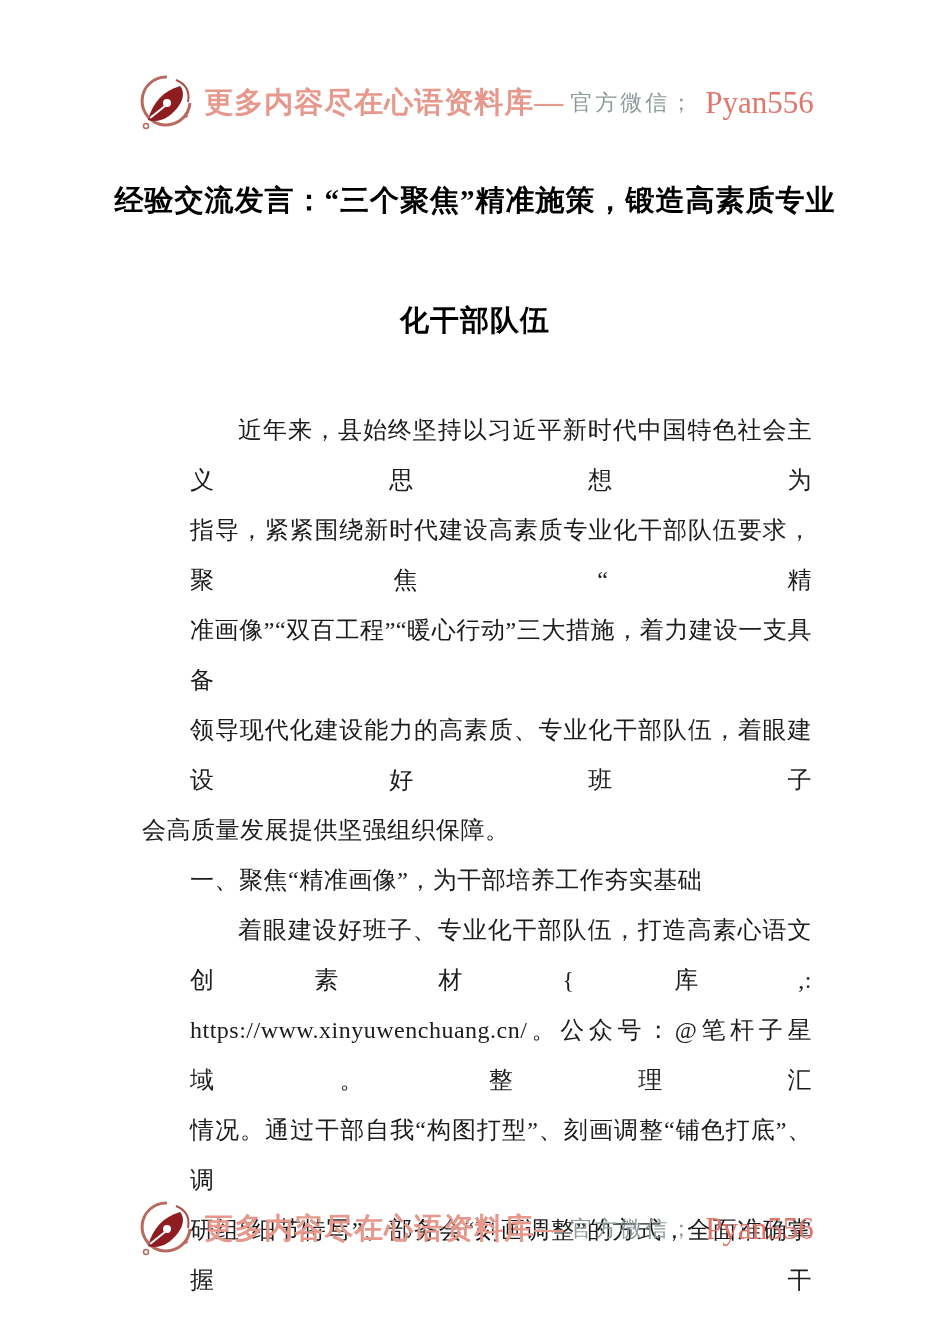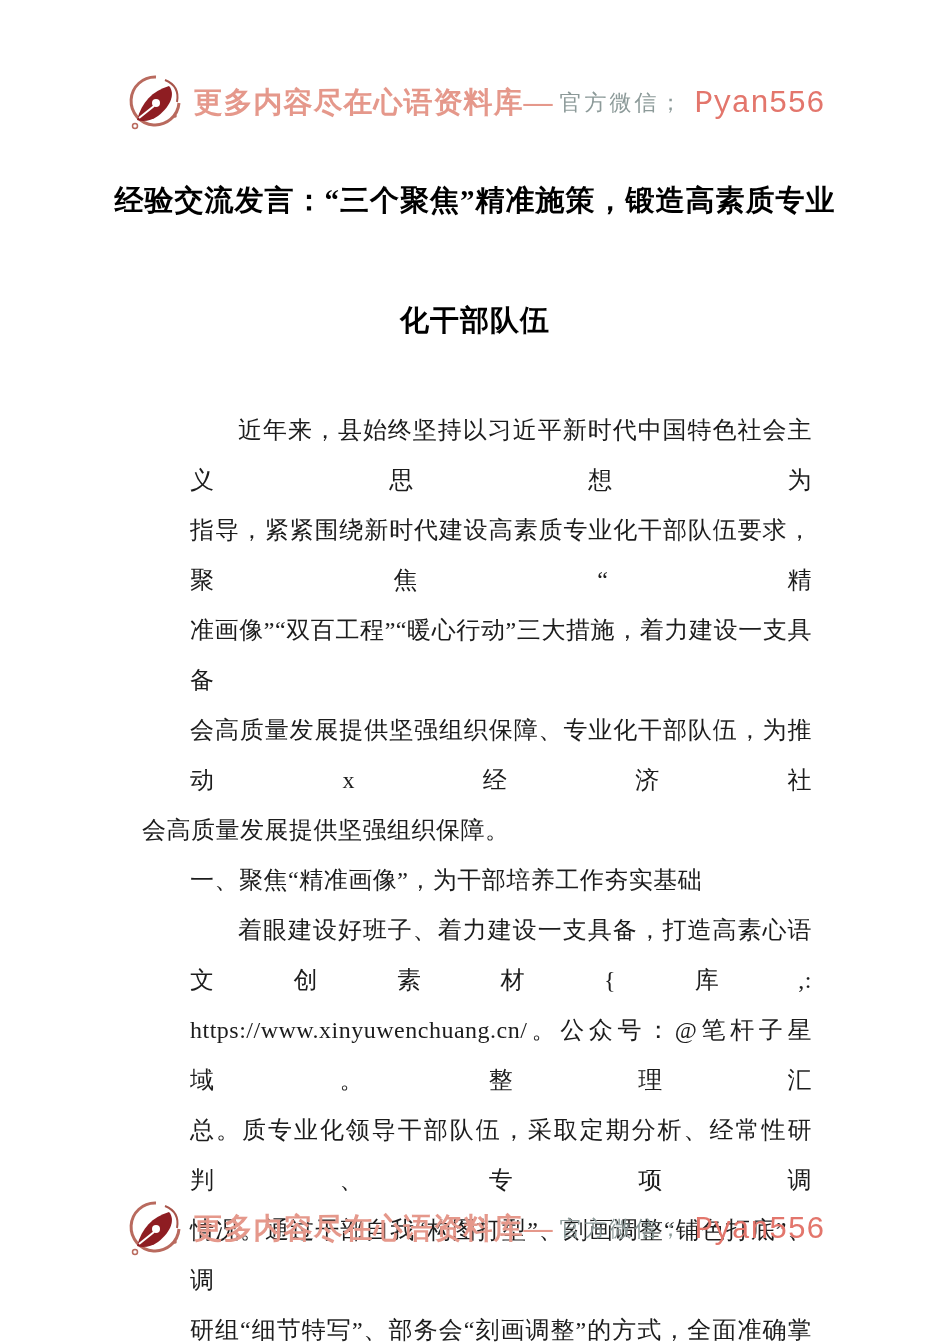--- a/index.html
+++ b/index.html
@@ -31,21 +31,21 @@
     font-weight: bold;
     color: #e5988b;
     letter-spacing: 1px;
   }
   .wechat-label {
     font-size: 22px;
     color: #8c9a99;
     letter-spacing: 3px;
   }
   .wechat-id {
-    font-family: Liberation Mono, monospace;
+    font-family: Liberation Serif, serif;
     font-size: 31px;
     color: #e3766c;
     margin-left: 4px;
   }
 
   
   .title-block {
     position: absolute;
     top: 140px;
     left: 0;
@@ -99,30 +99,29 @@
   <div class="title-block">
     <div class="title-line">经验交流发言：“三个聚焦”精准施策，锻造高素质专业</div>
     <div class="title-line">化干部队伍</div>
   </div>
 
   <div class="body-text">
       <div class="para">
         <div class="line fill indent">近年来，县始终坚持以习近平新时代中国特色社会主义思想为</div>
         <div class="line fill">指导，紧紧围绕新时代建设高素质专业化干部队伍要求，聚焦“精</div>
         <div class="line fill">准画像”“双百工程”“暖心行动”三大措施，着力建设一支具备</div>
-        <div class="line fill">会高质量发展提供坚强组织保障、专业化干部队伍，为推动x经济社</div>
+        <div class="line fill">领导现代化建设能力的高素质、专业化干部队伍，着眼建设好班子</div>
         <div class="line">会高质量发展提供坚强组织保障。</div>
       </div>
       <div class="para">
         <div class="line indent">一、聚焦“精准画像”，为干部培养工作夯实基础</div>
       </div>
       <div class="para">
-        <div class="line fill indent">着眼建设好班子、着力建设一支具备，打造高素心语文创素材{库,:</div>
+        <div class="line fill indent">着眼建设好班子、专业化干部队伍，打造高素心语文创素材{库,:</div>
         <div class="line fill">https://www.xinyuwenchuang.cn/。公众号：@笔杆子星域。整理汇</div>
-        <div class="line fill">总。质专业化领导干部队伍，采取定期分析、经常性研判、专项调</div>
         <div class="line fill">情况。通过干部自我“构图打型”、刻画调整“铺色打底”、调</div>
         <div class="line fill">研组“细节特写”、部务会“刻画调整”的方式，全面准确掌握干</div>
       </div>
     </div>
 
   <div class="banner footer">
     <span class="logo">
       <svg viewBox="0 0 60 62" width="60" height="62">
         <path d="M31 5 a24 24 0 1 0 23 26" fill="none" stroke="#b96a5e" stroke-width="3"></path>
         <path d="M40 8 Q55 14 52 30" fill="none" stroke="#a8544a" stroke-width="2"></path>

